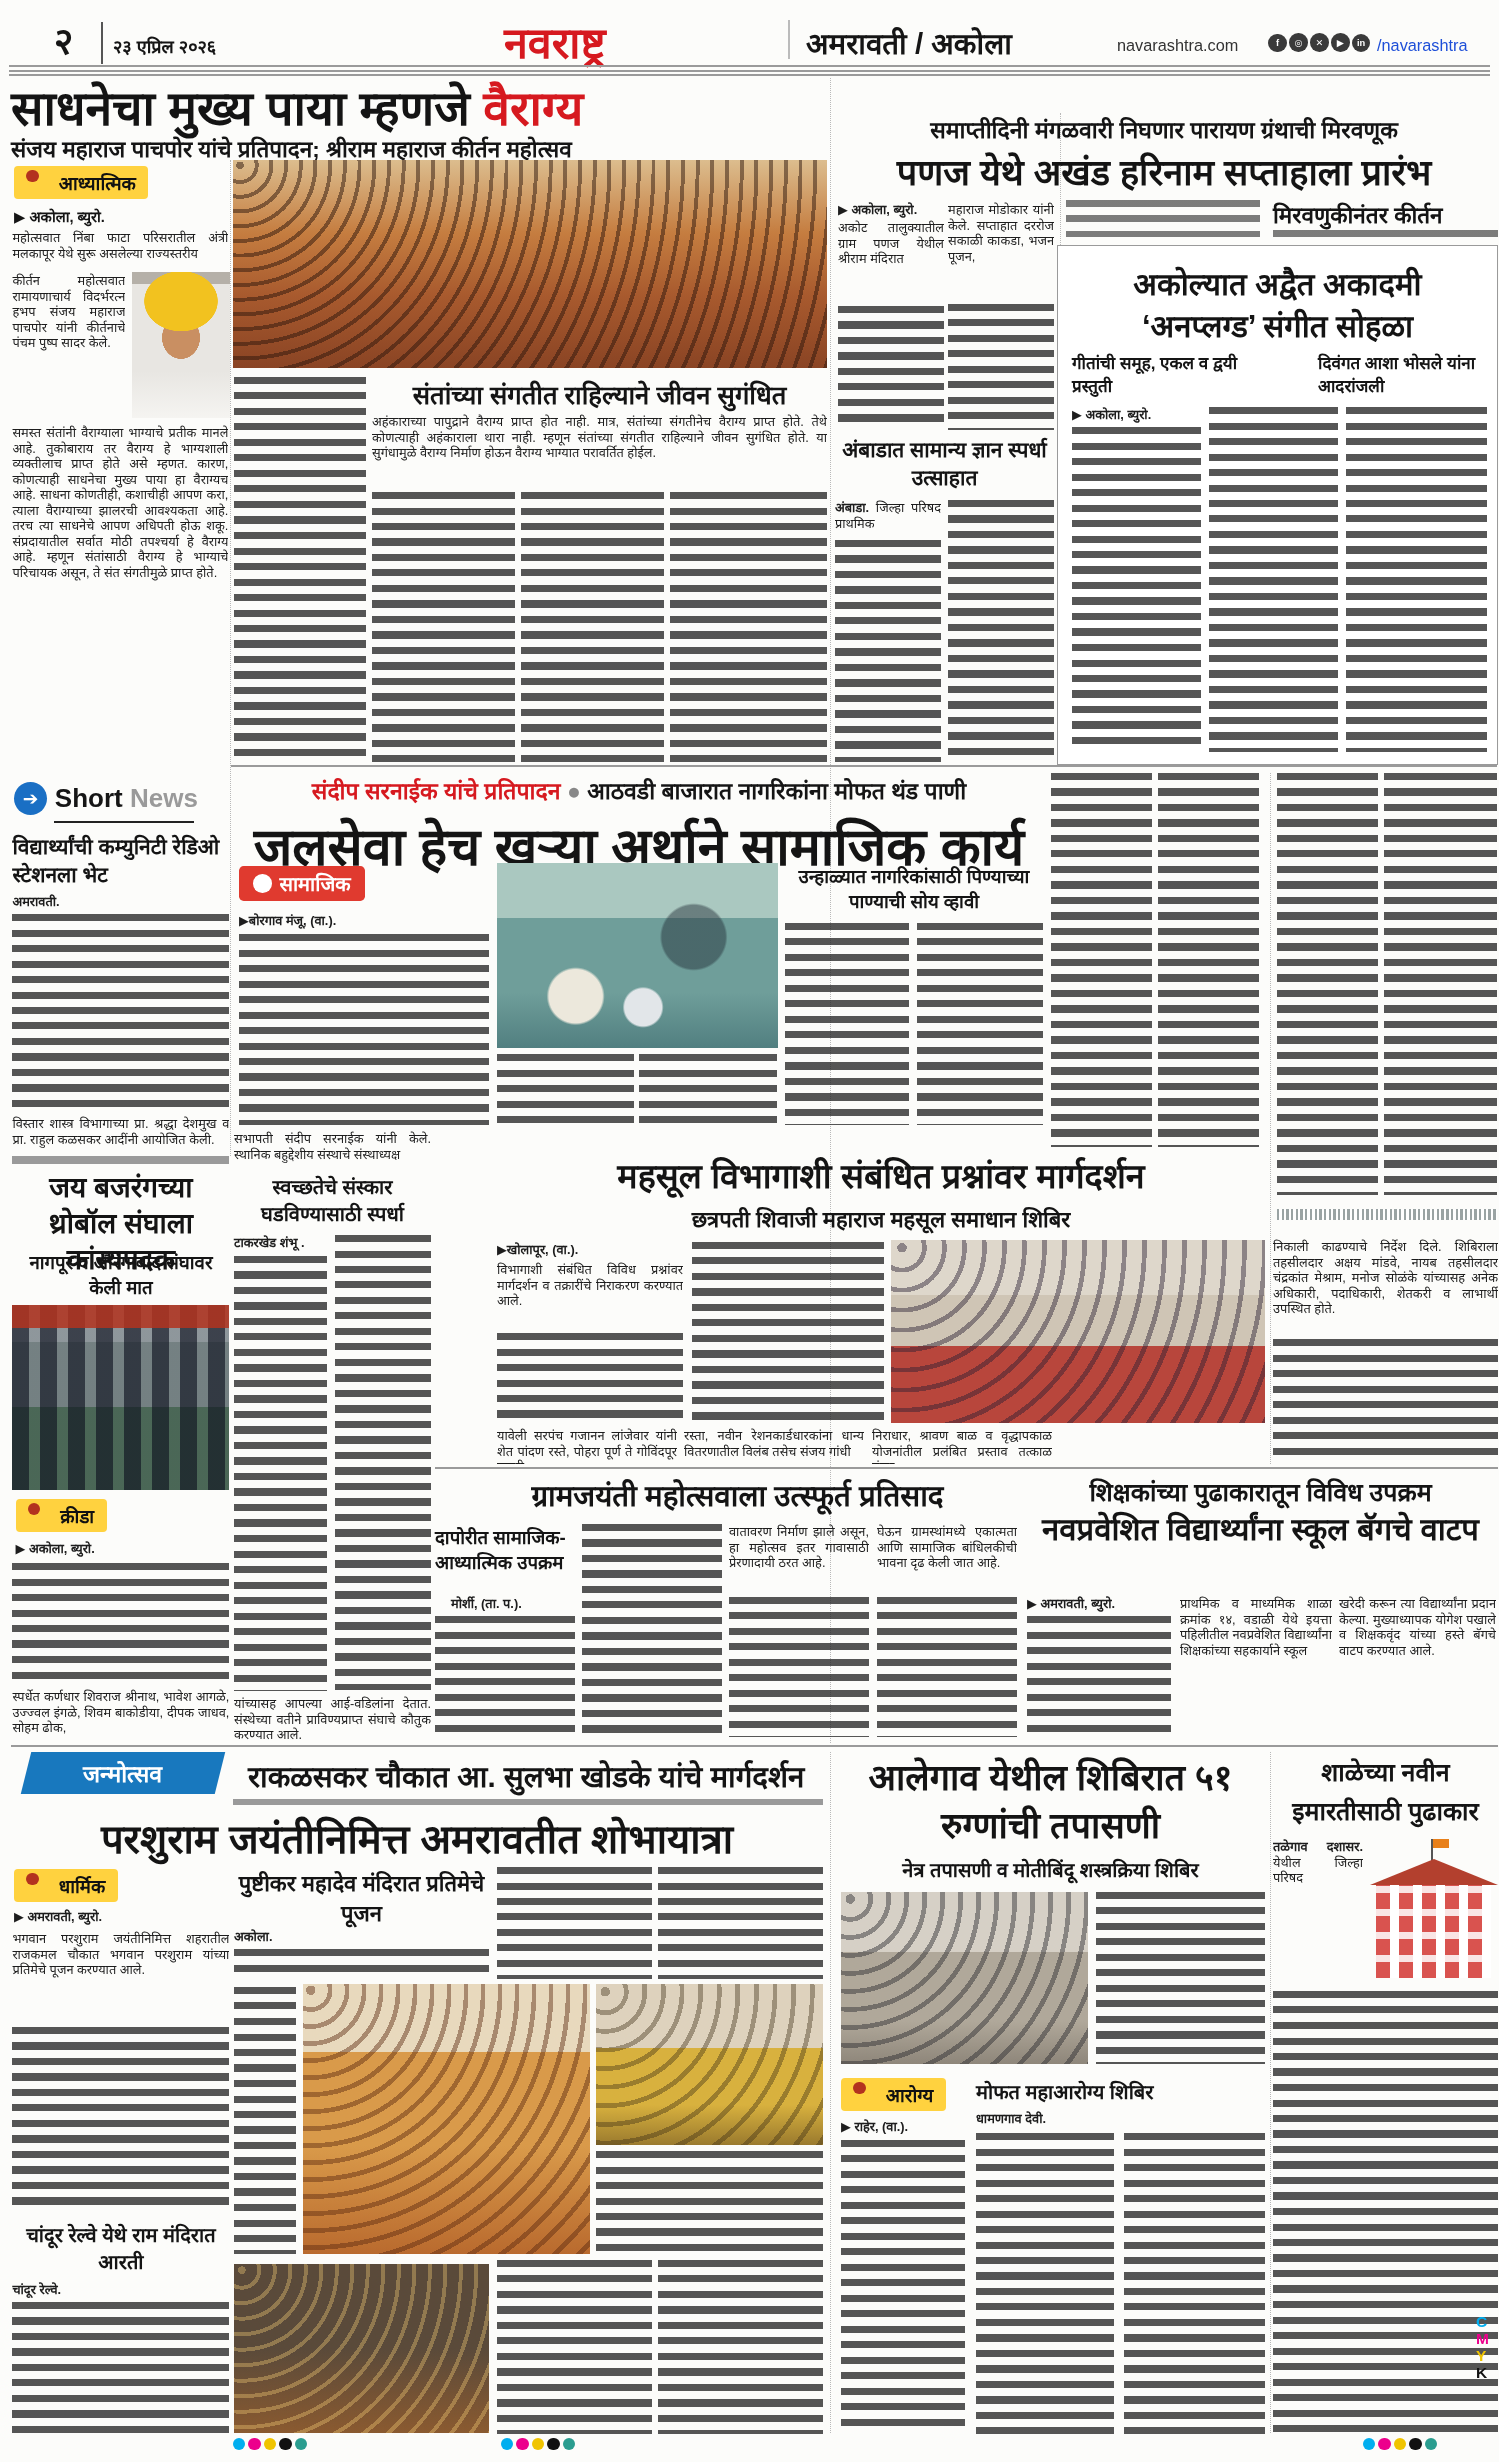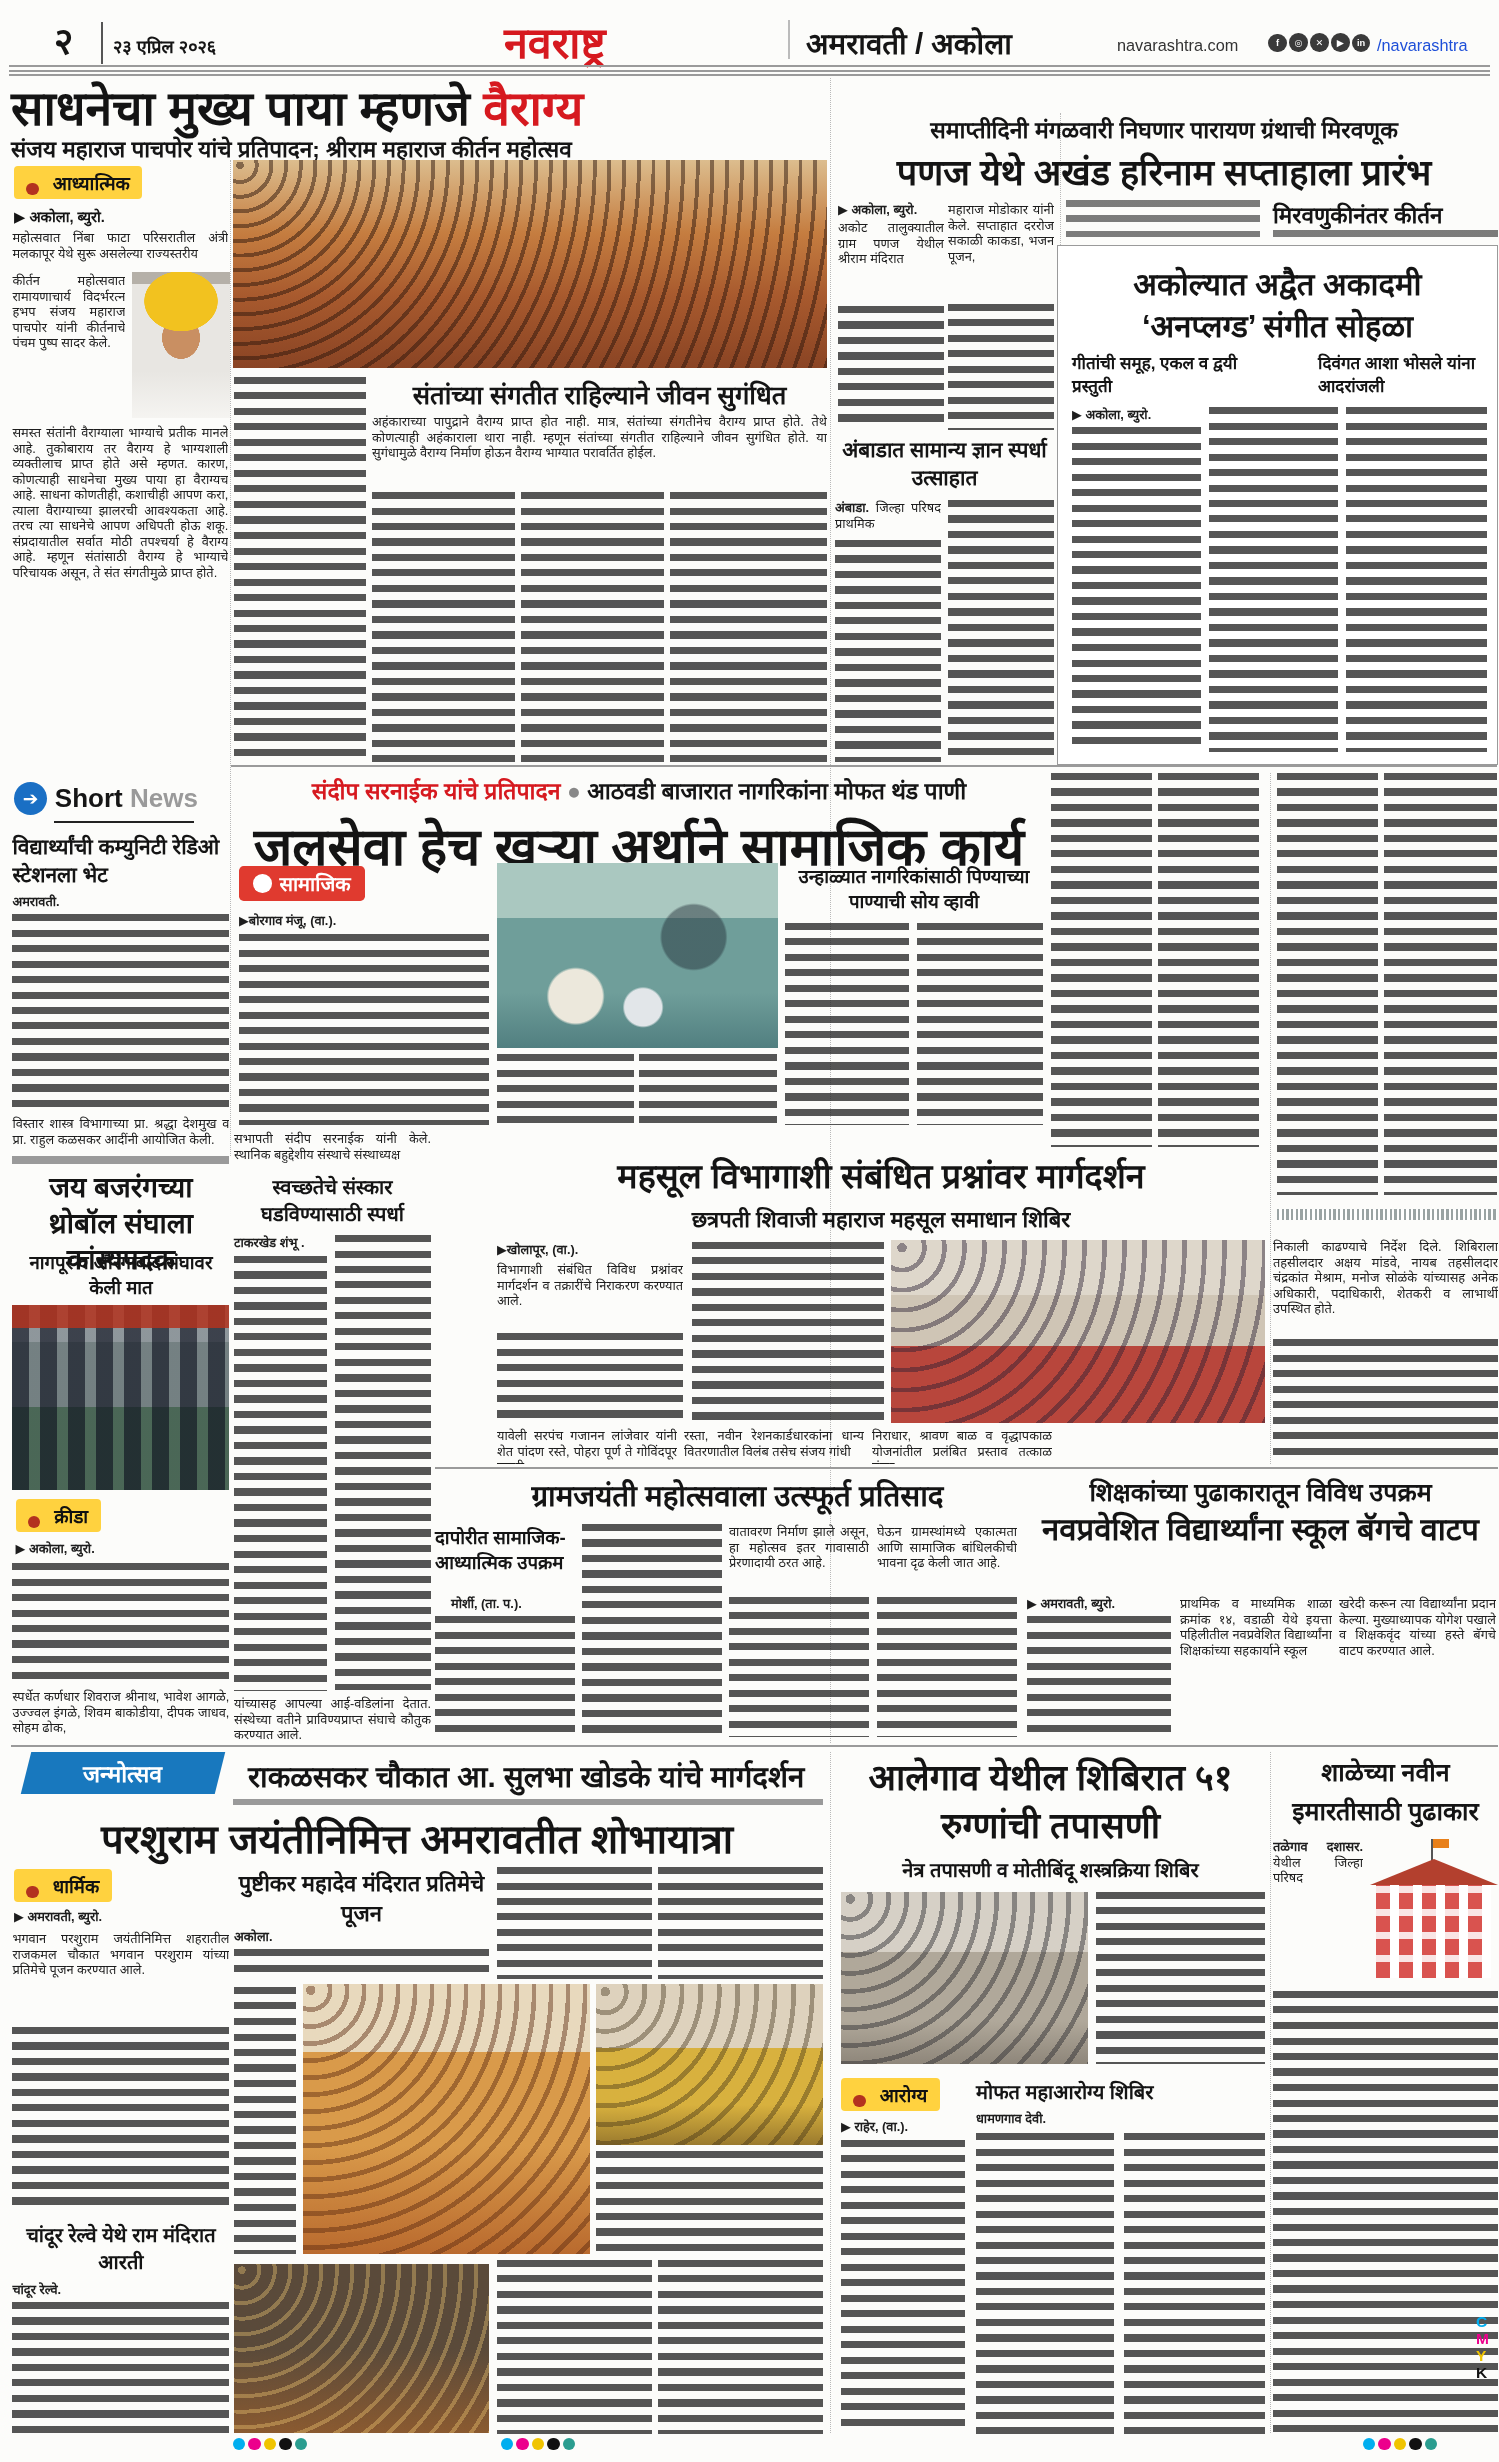--- a/index.html
+++ b/index.html
@@ -9,21 +9,21 @@
   .b{font-weight:bold;}
   .ctr{text-align:center;}
   .jst{text-align:justify;}
   .red{color:#d6191f;}
   .fill{background-image:repeating-linear-gradient(to bottom,#262626 0px,#262626 7px,transparent 7px,transparent 15.5px);opacity:.78;}
   .fill.lt{opacity:.6;}
   .hline{background:#9a9a9a;}
   .vdot{border-left:1.6px dotted #b9b9b9;width:0;}
   .body-txt{font-size:12.8px;line-height:15.5px;color:#1d1d1d;}
   .dateline{font-weight:bold;}
-  .tagY{background:#ffd23f;color:#111;font-weight:bold;font-size:18.6px;display:inline-flex;align-items:flex-end;gap:14px;padding:3.9px 12.4px;border-radius:3.9px;}
+  .tagY{background:#ffd23f;color:#111;font-weight:bold;font-size:18.6px;display:inline-flex;align-items:flex-start;gap:20px;padding:3.9px 12.4px;border-radius:3.9px;}
   .tagY .dot-ic{width:12.4px;height:12.4px;border-radius:50%;background:#b3321f;display:inline-block;}
   .tagR{background:#e03a2f;color:#fff;font-weight:bold;font-size:20px;display:inline-flex;align-items:center;gap:7.8px;padding:3.9px 14px;border-radius:4.7px;}
   .tagR .dot-ic{width:18.6px;height:18.6px;border-radius:50%;background:#fff;display:inline-block;}
   .tagB{background:#1878be;color:#fff;font-weight:bold;font-size:23px;display:flex;align-items:center;justify-content:center;transform:skewX(-14deg);}
   .tagB>span{transform:skewX(14deg);}
   .photo{background:#c9c3b8;overflow:hidden;}
   .ph-crowd{background-image:repeating-radial-gradient(circle at 7px 5.4px,rgba(45,22,12,.5) 0 3.9px,transparent 3.9px 14.7px),linear-gradient(180deg,#dcbd8e 0%,#c57d40 35%,#a85a2e 65%,#8a4424 100%);}
   .ph-portrait{background-image:radial-gradient(ellipse 62% 34% at 50% 20%,#f2c21f 0 60%,transparent 61%),radial-gradient(ellipse 32% 24% at 50% 45%,#c98f62 0 60%,transparent 61%),linear-gradient(180deg,#b5b0a8 0 8%,#e8e6e2 8% 68%,#f5f4f1 100%);}
   .ph-water{background-image:radial-gradient(circle at 28% 72%,#ece8dc 0 11%,transparent 12%),radial-gradient(circle at 52% 78%,#e2e6e9 0 9%,transparent 10%),radial-gradient(circle at 70% 40%,rgba(30,40,50,.45) 0 14%,transparent 15%),linear-gradient(180deg,#aac8c0 0 30%,#6f9e9a 30% 70%,#517f80 100%);}
   .ph-team{background-image:repeating-linear-gradient(90deg,rgba(25,30,45,.8) 0 17px,rgba(70,80,100,.45) 17px 28px),linear-gradient(180deg,#cad1c9 0 20%,#9aa89b 20% 55%,#4e7a4b 55% 100%);}

